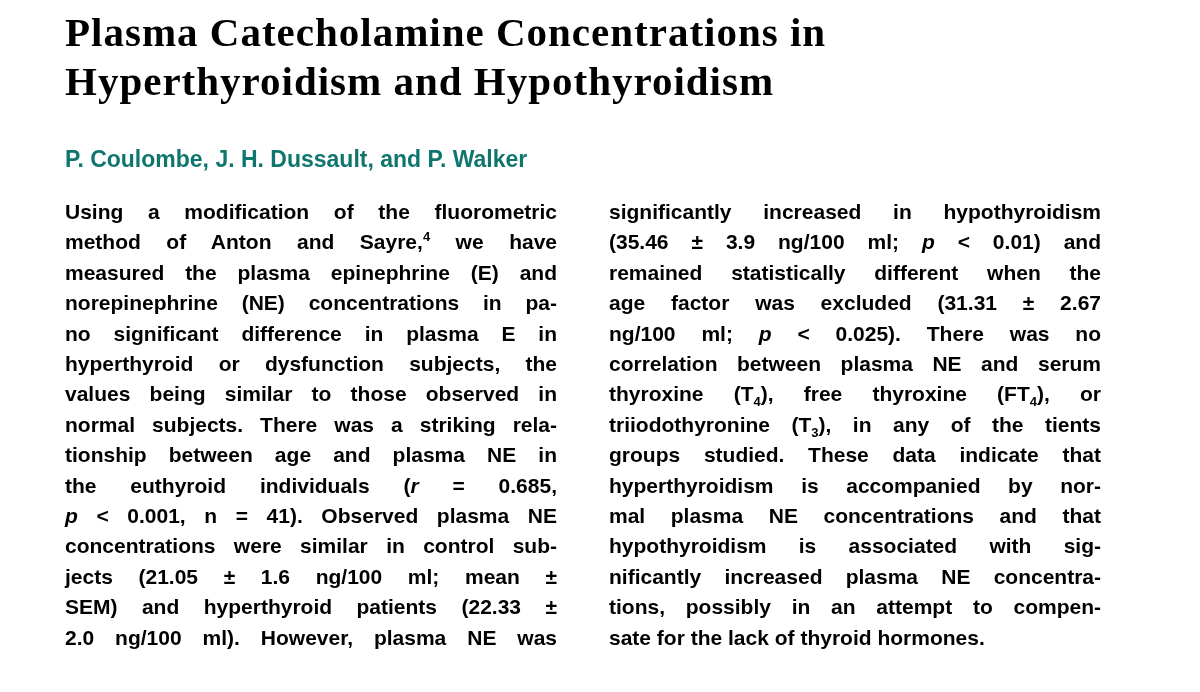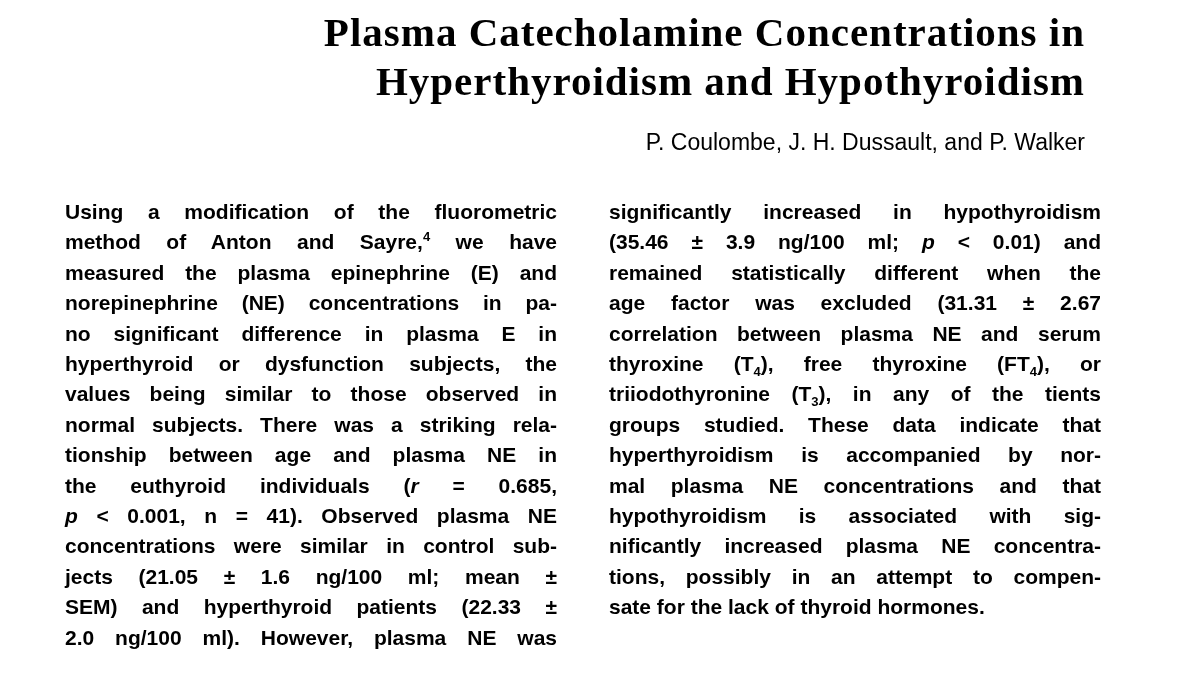--- a/index.html
+++ b/index.html
@@ -14,39 +14,39 @@
     background: #ffffff;
     color: #000000;
     overflow: hidden;
     font-family: "Liberation Sans", sans-serif;
   }
   .title-block {
     position: absolute;
     left: 65px;
     top: 8px;
     width: 1020px;
-    text-align: right;
+    text-align: left;
   }
   .paper-title {
     margin: 0;
     font-family: "Liberation Serif", serif;
     font-weight: 700;
     font-size: 41px;
     line-height: 49px;
     letter-spacing: 1px;
     color: #000000;
   }
   .title-line { display: block; }
   .authors {
-    margin-top: 22px;
+    margin-top: 39px;
     font-family: "Liberation Sans", sans-serif;
-    font-weight: 400;
+    font-weight: 700;
     font-size: 23px;
     line-height: 28px;
-    color: #000000;
+    color: #0f766e;
   }
   .columns {
     position: absolute;
     left: 65px;
     top: 197px;
     width: 1020px;
     display: flex;
     gap: 52px;
   }
   .col {
@@ -109,20 +109,21 @@
         <div class="line"><span>concentrations were similar in control sub-</span></div>
         <div class="line"><span>jects (21.05 ± 1.6 ng/100 ml; mean ±</span></div>
         <div class="line"><span>SEM) and hyperthyroid patients (22.33 ±</span></div>
         <div class="line"><span>2.0 ng/100 ml). However, plasma NE was</span></div>
       </section>
     <section class="col">
         <div class="line"><span>significantly increased in hypothyroidism</span></div>
         <div class="line"><span>(35.46 ± 3.9 ng/100 ml; </span><span class="seg-it">p</span><span> &lt; 0.01) and</span></div>
         <div class="line"><span>remained statistically different when the</span></div>
         <div class="line"><span>age factor was excluded (31.31 ± 2.67</span></div>
+        <div class="line"><span>ng/100 ml; </span><span class="seg-it">p</span><span> &lt; 0.025). There was no</span></div>
         <div class="line"><span>correlation between plasma NE and serum</span></div>
         <div class="line"><span>thyroxine (T</span><span class="seg-sub">4</span><span>), free thyroxine (FT</span><span class="seg-sub">4</span><span>), or</span></div>
         <div class="line"><span>triiodothyronine (T</span><span class="seg-sub">3</span><span>), in any of the tients</span></div>
         <div class="line"><span>groups studied. These data indicate that</span></div>
         <div class="line"><span>hyperthyroidism is accompanied by nor-</span></div>
         <div class="line"><span>mal plasma NE concentrations and that</span></div>
         <div class="line"><span>hypothyroidism is associated with sig-</span></div>
         <div class="line"><span>nificantly increased plasma NE concentra-</span></div>
         <div class="line"><span>tions, possibly in an attempt to compen-</span></div>
         <div class="line line-end"><span>sate for the lack of thyroid hormones.</span></div>

